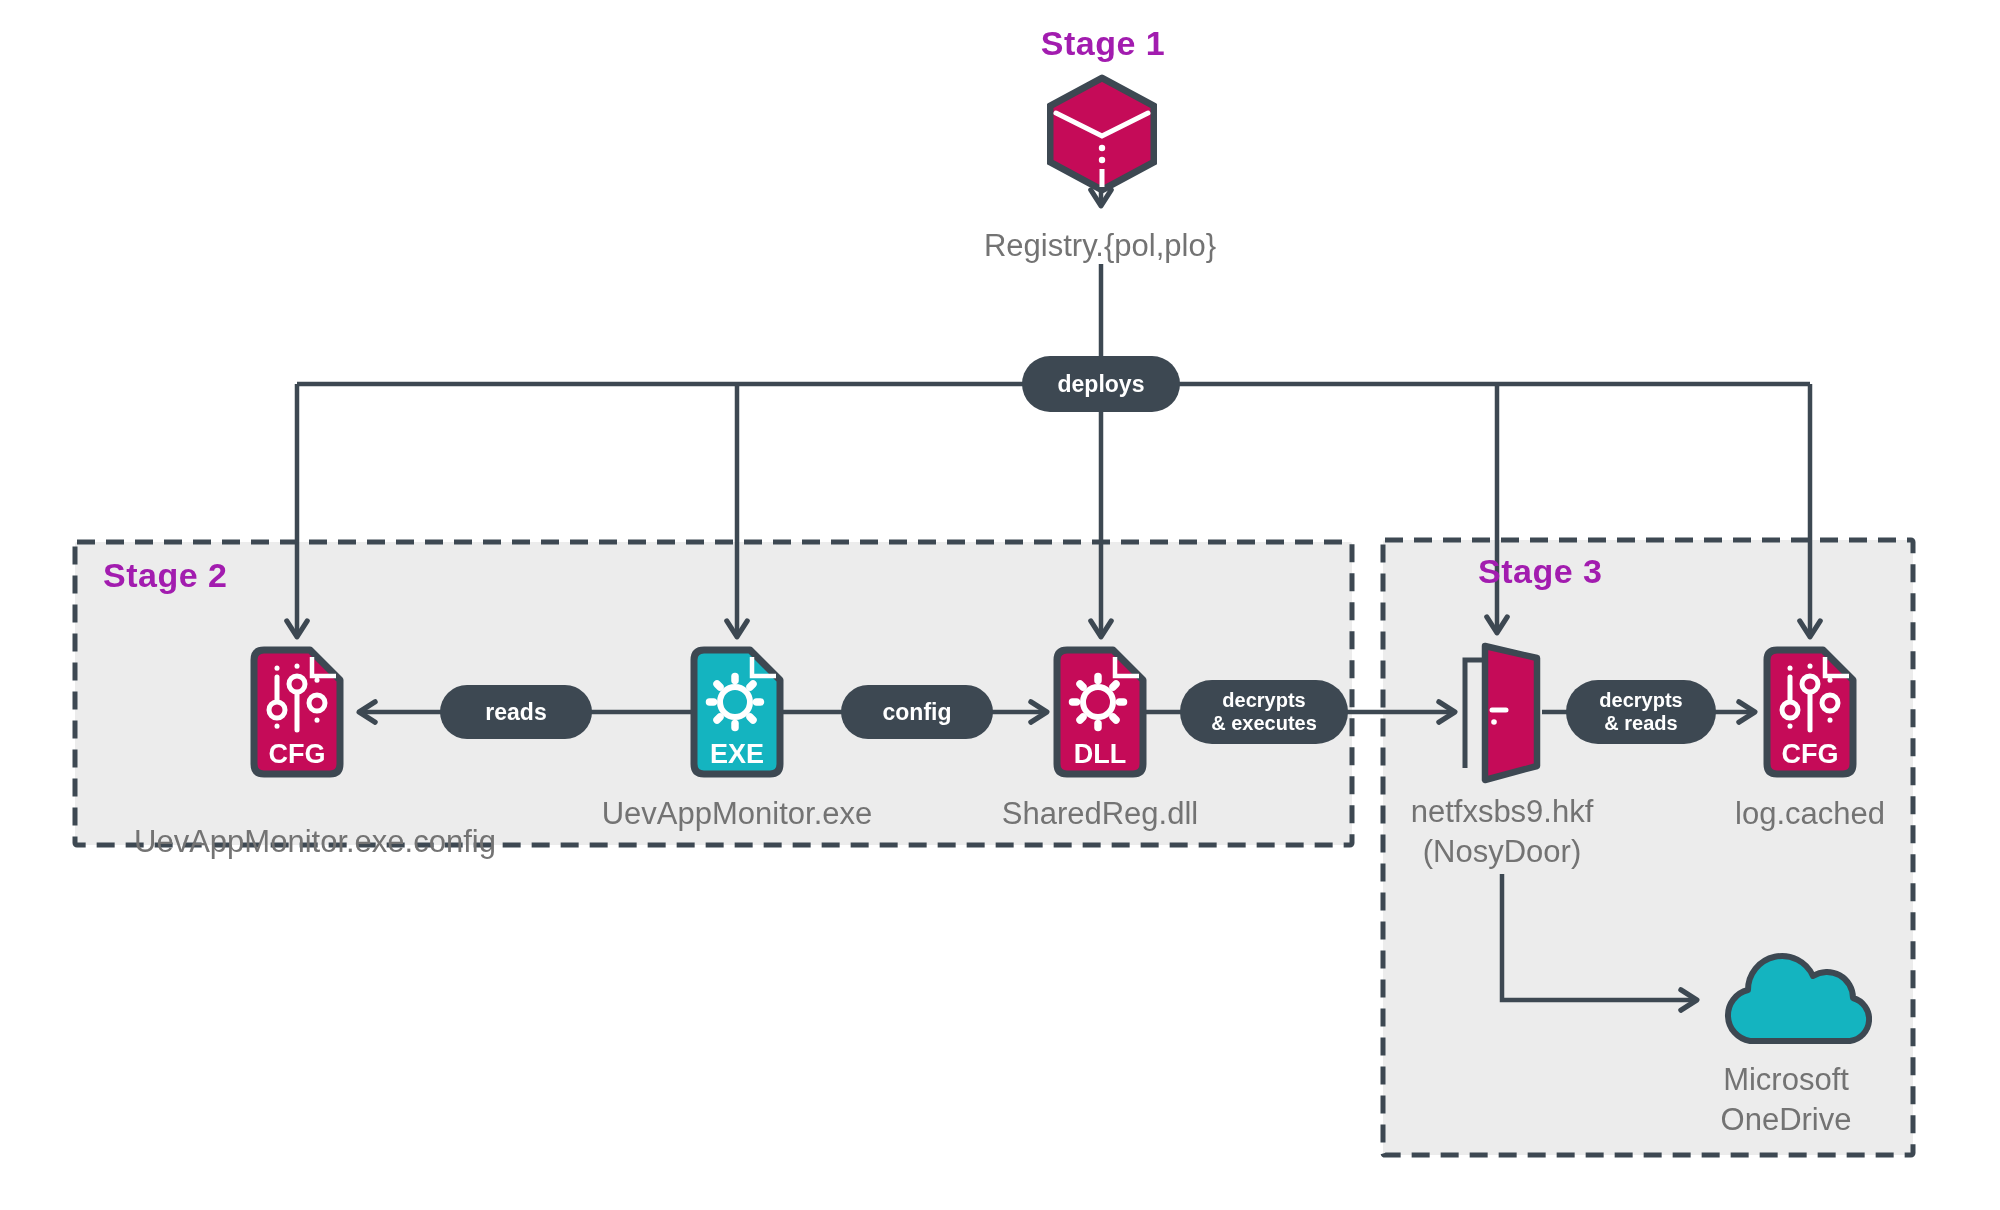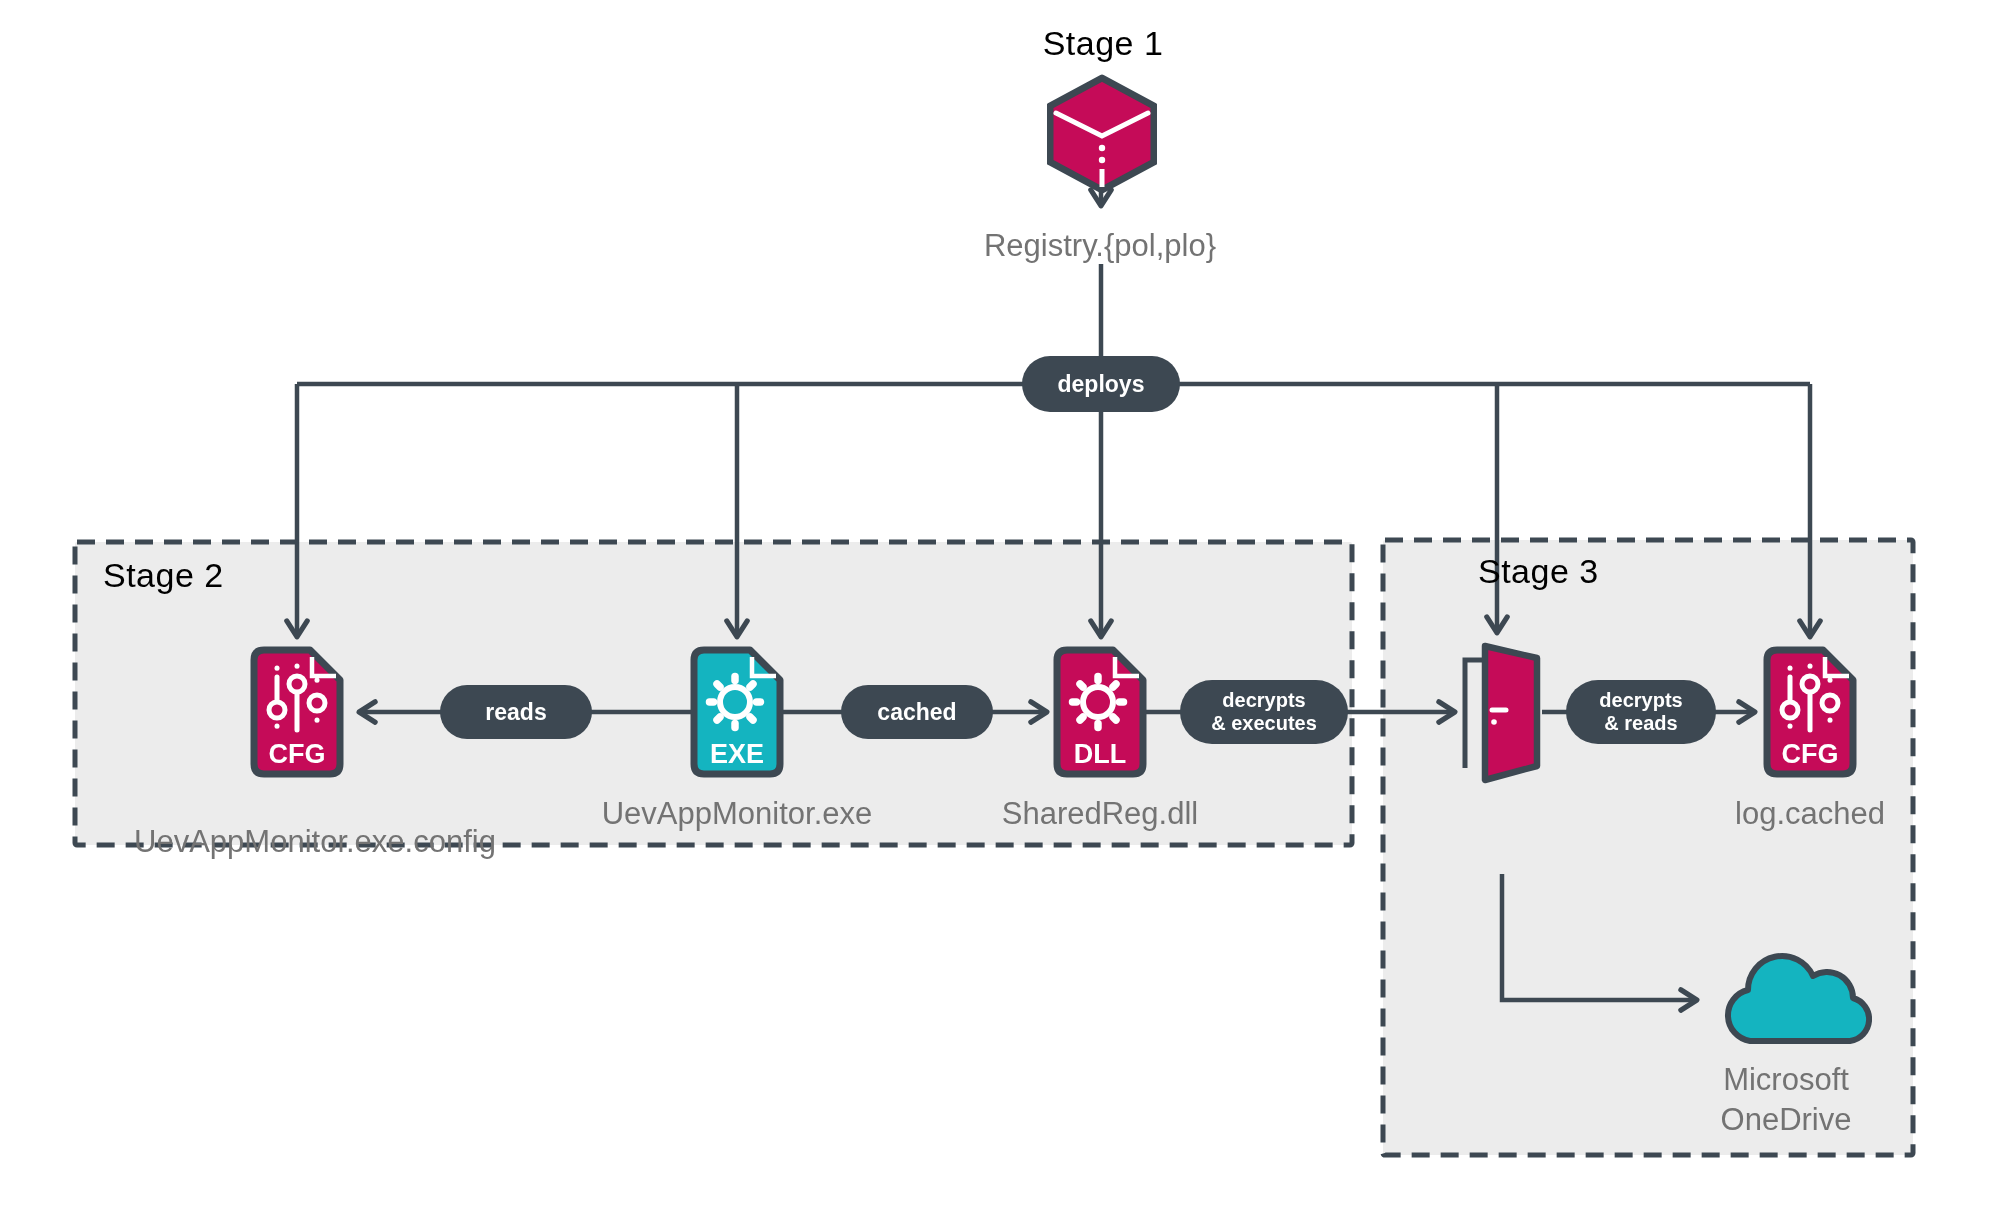--- a/index.html
+++ b/index.html
@@ -4,21 +4,21 @@
 <style>
   html,body{margin:0;padding:0;background:#ffffff;}
   #canvas{
     position:relative;width:2000px;height:1210px;background:#ffffff;overflow:hidden;
     font-family:"Liberation Sans","DejaVu Sans",sans-serif;
   }
   svg{display:block;}
   .layer{position:absolute;left:0;top:0;}
   .icon{position:absolute;}
   .stage-label{
-    position:absolute;color:#000000;font-size:34px;font-weight:normal;letter-spacing:.5px;
+    position:absolute;color:#a21caf;font-size:34px;font-weight:bold;letter-spacing:.5px;
   }
   .node-label{
     position:absolute;color:#737373;font-size:31px;line-height:40px;text-align:center;white-space:nowrap;
   }
   .pill{
     position:absolute;background:#3D4852;border-radius:40px;color:#ffffff;
     display:flex;flex-direction:column;justify-content:center;
     font-weight:bold;text-align:center;
   }
   .pill.one{font-size:23px;}
@@ -161,33 +161,37 @@
     <path d="M38 103 A26 26 0 0 1 36 52 A34 34 0 0 1 101 38 A26 26 0 0 1 141 60 A22 22 0 0 1 138 103 Z" fill="#14B4C0" stroke="#3D4852" stroke-width="6" stroke-linejoin="round"></path>
   </svg>
 
   <div class="pill one" style="left:1022px;top:356px;width:158px;height:56px;">
     <span>deploys</span>
   </div>
   <div class="pill one" style="left:440px;top:685px;width:152px;height:54px;">
     <span>reads</span>
   </div>
   <div class="pill one" style="left:841px;top:685px;width:152px;height:54px;">
-    <span>cached</span>
+    <span>config</span>
   </div>
   <div class="pill two" style="left:1180px;top:680px;width:168px;height:64px;">
     <span>decrypts</span>
     <span>&amp; executes</span>
   </div>
   <div class="pill two" style="left:1566px;top:680px;width:150px;height:64px;">
     <span>decrypts</span>
     <span>&amp; reads</span>
   </div>
 
   <div class="node-label" style="left:65px;top:794px;width:500px;margin-top:28px;">UevAppMonitor.exe.config</div>
   <div class="node-label" style="left:487px;top:794px;width:500px;">UevAppMonitor.exe</div>
   <div class="node-label" style="left:850px;top:794px;width:500px;">SharedReg.dll</div>
+  <div class="node-label" style="left:1302px;top:792px;width:400px;">
+    <div>netfxsbs9.hkf</div>
+    <div>(NosyDoor)</div>
+  </div>
   <div class="node-label" style="left:1610px;top:794px;width:400px;">log.cached</div>
   <div class="node-label" style="left:1586px;top:1060px;width:400px;">
     <div>Microsoft</div>
     <div>OneDrive</div>
   </div>
 
 </div>
 
 </body></html>

